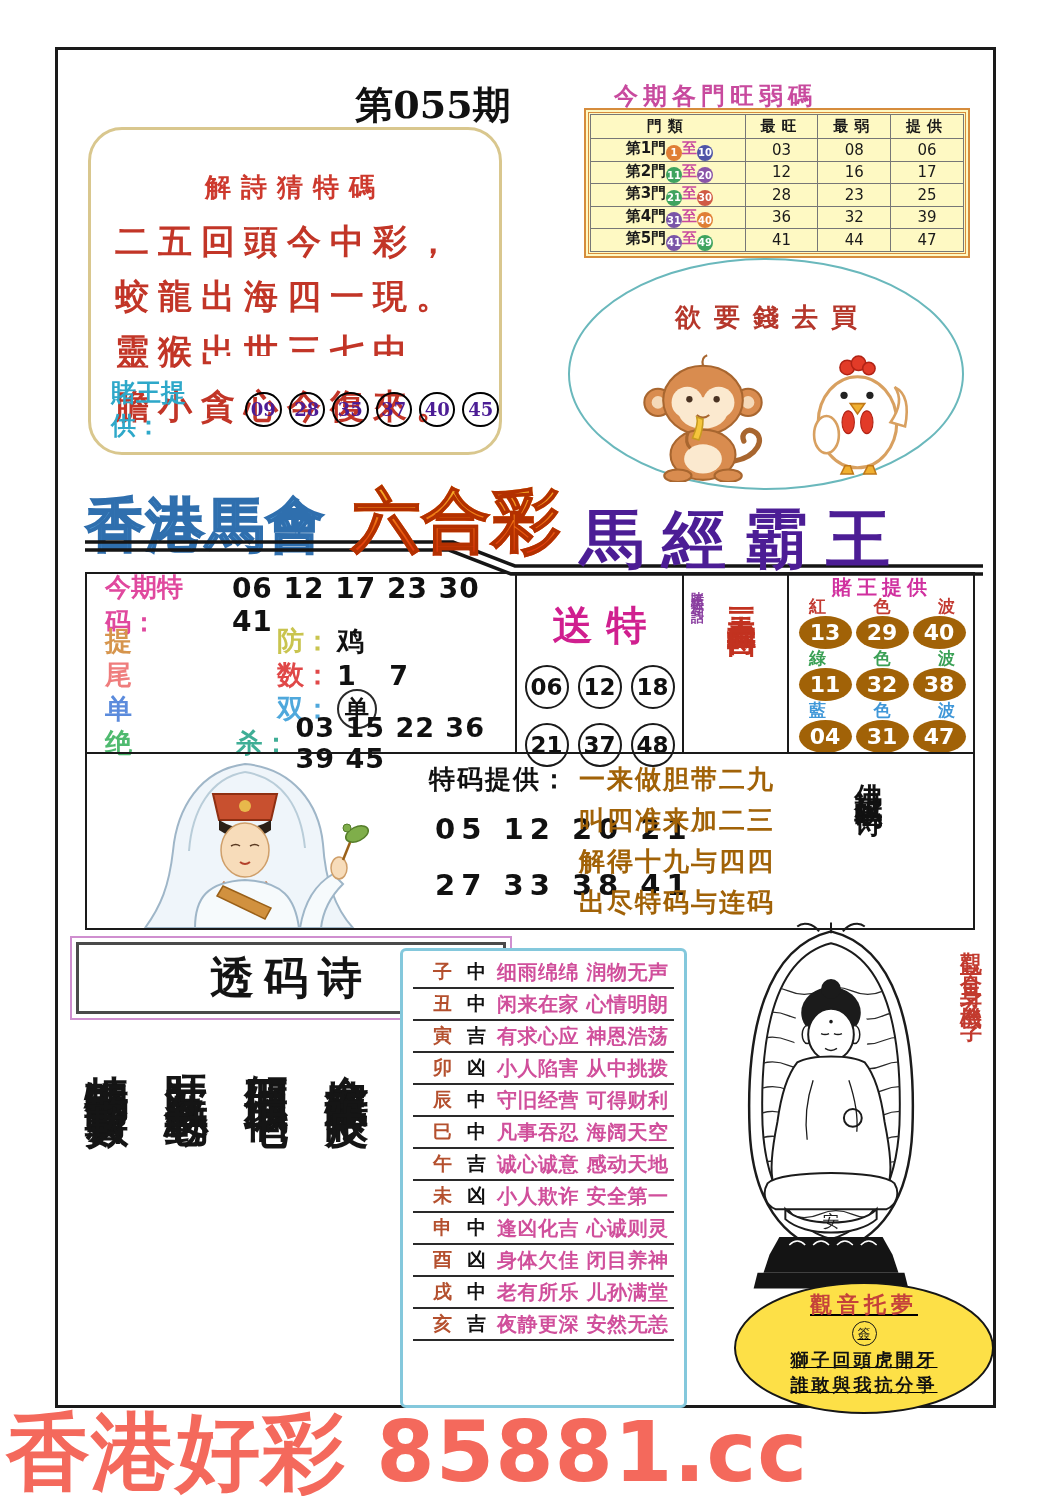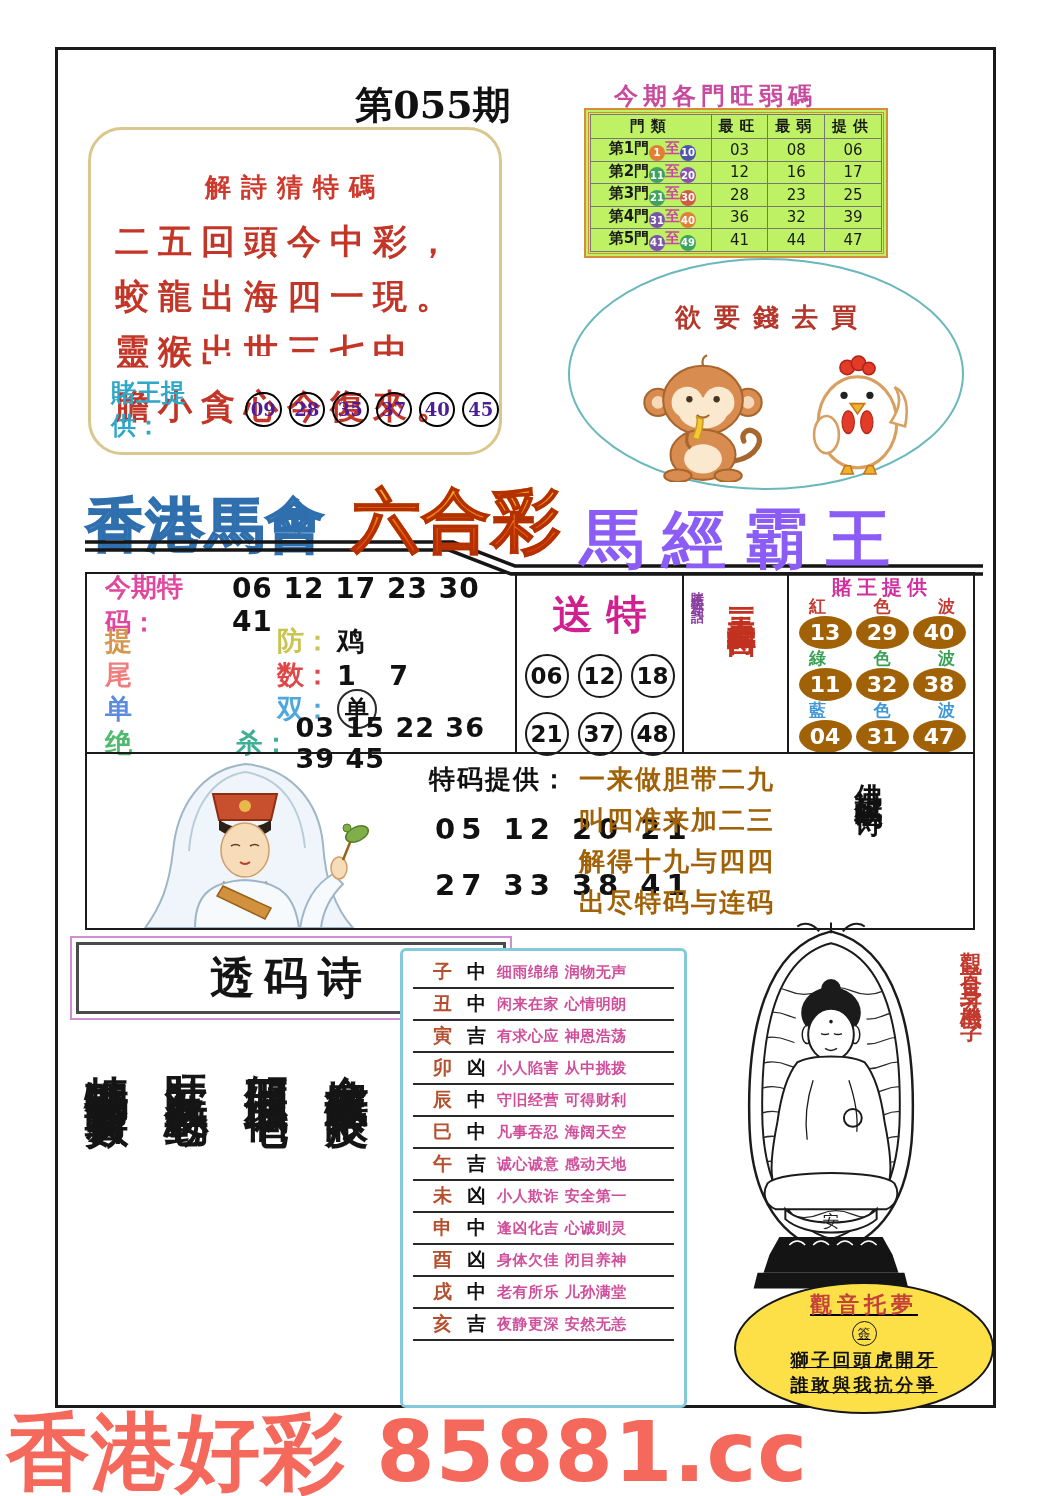--- a/index.html
+++ b/index.html
@@ -25,21 +25,21 @@
   .riddle-title { position:absolute; top:40px; width:100%; text-align:center; font-size:26px; font-weight:700; color:#cd392d; letter-spacing:10px; }
   .riddle-lines { position:absolute; top:84px; left:24px; right:12px; }
   .riddle-line { font-size:34px; line-height:55px; font-weight:700; color:#c23527; letter-spacing:9px; white-space:nowrap; }
   .riddle-patch { position:absolute; left:120px; top:226px; width:286px; height:30px; background:#fff; z-index:2; }
   .riddle-provider { position:absolute; left:20px; bottom:10px; display:flex; align-items:center; gap:7px; }
   .riddle-provider-label { font-size:25px; font-weight:700; color:#2ea8c9; margin-right:4px; }
   .rnum { display:inline-flex; width:37px; height:35px; border:2px solid #000000; border-radius:50%; align-items:center; justify-content:center; color:#4c1d95; font-size:18px; font-weight:700; font-family:"DejaVu Serif",serif; }
 
   
   .stitle { left:614px; top:80px; width:300px; font-size:24px; font-weight:700; color:#c84a9e; letter-spacing:5px; }
-  .stwrap { left:584px; top:108px; width:304px; border:2px solid #d68c3c; padding:2px; background:#bef264; }
+  .stwrap { left:584px; top:108px; width:386px; border:2px solid #d68c3c; padding:2px; background:#fef9c3; }
   .stwrap .in { border:1px solid #d68c3c; padding:1px; }
   table.st { width:100%; border-collapse:collapse; }
   table.st th, table.st td { border:1px solid #777; height:21px; font-size:15px; color:#1a1a1a; text-align:center; }
   table.st th { height:24px; font-weight:700; letter-spacing:6px; }
   td.gate { text-align:left; padding-left:3px; font-weight:700; color:#c84a9e; font-size:14px; white-space:nowrap; }
   .mini { display:inline-flex; width:16px; height:16px; border-radius:50%; color:#fff; font-size:10px; font-weight:700; align-items:center; justify-content:center; vertical-align:-3px; }
   .zhi { color:#c84a9e; }
   .cr0a{background:#e07f35}.cr0b{background:#4f55a8}
   .cr1a{background:#3fa35f}.cr1b{background:#8a55a8}
   .cr2a{background:#3fa35f}.cr2b{background:#d05a45}
@@ -48,41 +48,41 @@
 
   
   .hintoval { left:568px; top:258px; width:396px; height:232px; border:2px solid #6ab8bc; border-radius:50%; }
   .hintoval-text { position:absolute; top:40px; width:100%; text-align:center; font-size:26px; font-weight:700; color:#b5372b; letter-spacing:13px; text-indent:13px; }
 
   
   .club { left:86px; top:487px; font-size:58px; font-weight:700; color:#5aa0d8; -webkit-text-stroke:2px #2f6fae; letter-spacing:2px; }
   .lottery { left:352px; top:476px; font-size:68px; font-weight:900; letter-spacing:2px;
     background:linear-gradient(180deg,#f6b42a 12%,#ef7412 48%,#e02c0c 88%);
     -webkit-background-clip:text; background-clip:text; color:transparent; -webkit-text-stroke:1.5px #b33000; }
-  .brand { left:580px; top:496px; font-size:64px; font-weight:900; color:#8b5cf6; letter-spacing:18px; white-space:nowrap; }
+  .brand { left:580px; top:496px; font-size:64px; font-weight:900; color:#4c1d95; letter-spacing:18px; white-space:nowrap; }
   .stepline { left:85px; top:532px; }
 
   
   .mainbox { left:85px; top:572px; width:890px; height:358px; border:2px solid #1a1a1a; }
   .cell { position:absolute; top:0; height:178px; }
   .cell-info { left:0; width:430px; border-right:2px solid #1a1a1a; padding-top:12px; }
   .irow { display:flex; align-items:center; height:34px; padding-left:18px; }
   .irow.first { height:38px; }
   .speclabel { font-size:26px; font-weight:700; color:#e0489e; }
   .specval { font-size:28px; font-weight:700; color:#111; letter-spacing:1px; margin-left:4px; }
   .k1 { width:172px; font-size:27px; font-weight:700; }
   .k2 { font-size:27px; font-weight:700; }
   .vv { font-size:27px; font-weight:700; color:#111; margin-left:6px; letter-spacing:2px; }
   .k1-0{color:#d6954d}.k2-0{color:#c9c44f}
   .k1-1{color:#ef7d7d}.k2-1{color:#e04848}
   .k1-2{color:#5b8bdc}.k2-2{color:#4fa8dc}
   .k1-3{color:#4fba6f}.k2-3{color:#3fae96}
   .circled { border:2.5px solid #2a2a2a; border-radius:50%; width:40px; height:40px; display:flex; align-items:center; justify-content:center; font-size:24px; letter-spacing:0; }
   .cell-songte { left:430px; width:167px; border-right:2px solid #1a1a1a; text-align:center; }
-  .songte-title { margin-top:13px; font-size:40px; font-weight:900; color:#d01f8f; letter-spacing:14px; text-indent:14px; }
+  .songte-title { margin-top:24px; font-size:40px; font-weight:900; color:#d01f8f; letter-spacing:14px; text-indent:14px; }
   .songte-grid { display:grid; grid-template-columns:repeat(3,44px); gap:14px 9px; justify-content:center; margin-top:12px; }
   .scir { width:44px; height:44px; border:2.5px solid #1a1a1a; border-radius:50%; display:flex; align-items:center; justify-content:center; font-size:23px; font-weight:700; color:#111; }
   .cell-sentence { left:597px; width:105px; border-right:2px solid #1a1a1a; }
   .side-note { position:absolute; left:4px; top:7px; height:160px; font-size:13px; font-weight:700; color:#8a3fa0; letter-spacing:3px; }
   .sentence-main { position:absolute; left:38px; top:10px; height:165px; font-size:29px; font-weight:700; color:#c23220; letter-spacing:4px; }
   .cell-waves { left:702px; width:186px; display:flex; flex-direction:column; padding:2px 4px; }
   .waves-title { text-align:center; font-size:20px; line-height:22px; font-weight:700; color:#d0309f; letter-spacing:5px; }
   .wlabel { display:flex; justify-content:space-between; padding:0 16px; font-size:17px; line-height:17px; font-weight:700; }
   .wnums { display:flex; justify-content:center; gap:4px; margin:1px 0; }
   .woval { width:53px; height:33px; background:#a16207; border-radius:50%; color:#fff; font-size:22px; font-weight:700; display:flex; align-items:center; justify-content:center; }
@@ -99,21 +99,21 @@
   .touma { left:70px; top:936px; width:442px; height:84px; border:2px solid #cf8ecf; padding:4px; }
   .touma .in { border:3px solid #4a4a4a; height:100%; display:flex; align-items:center; justify-content:center; font-size:44px; font-weight:900; color:#141414; letter-spacing:10px; }
   .callig { top:1040px; height:372px; font-size:44px; font-weight:700; color:#151515; letter-spacing:5px; }
 
   
   .zbox { left:400px; top:948px; width:287px; height:460px; border:3px solid #84c8dc; border-radius:6px; background:#fff; padding:6px 10px 0 10px; }
   .zpill { margin:2px auto 6px auto; width:222px; height:36px; background:#0d0d0d; border-radius:18px; color:#fff; font-size:23px; font-weight:700; letter-spacing:3px; display:flex; align-items:center; justify-content:center; }
   .zrow { display:flex; align-items:center; height:32px; border-bottom:2px solid #2a2a2a; padding-left:20px; }
   .zsign { width:28px; font-size:19px; font-weight:700; color:#b4502e; }
   .zluck { width:30px; font-size:19px; font-weight:700; color:#111; margin-left:6px; }
-  .ztext { font-size:15px; font-weight:700; color:#d04f9b; letter-spacing:0.5px; white-space:nowrap; }
+  .ztext { font-size:20px; font-weight:700; color:#d04f9b; letter-spacing:0.5px; white-space:nowrap; }
 
   
   .gyvert { left:956px; top:934px; height:262px; font-size:22px; font-weight:700; color:#c23a2e; letter-spacing:11px; }
   .dream { left:734px; top:1282px; width:260px; height:132px; background:#fde047; border:2px solid #161616; border-radius:50%; text-align:center; padding-top:6px; z-index:3;text-decoration:underline; }
   .dream-title { font-size:22px; font-weight:700; color:#c5423a; letter-spacing:5px; }
   .seal { margin:1px auto; width:25px; height:25px; border:1.5px solid #161616; border-radius:50%; font-size:13px; color:#161616; display:flex; align-items:center; justify-content:center; }
   .dream-line { font-size:18px; font-weight:700; color:#111; letter-spacing:3px; line-height:25px; font-family:"DejaVu Serif",serif; }
 
   
   .footer { left:6px; top:1396px; font-size:84px; font-weight:800; color:#f4695c; letter-spacing:1px; white-space:nowrap; z-index:6; }

